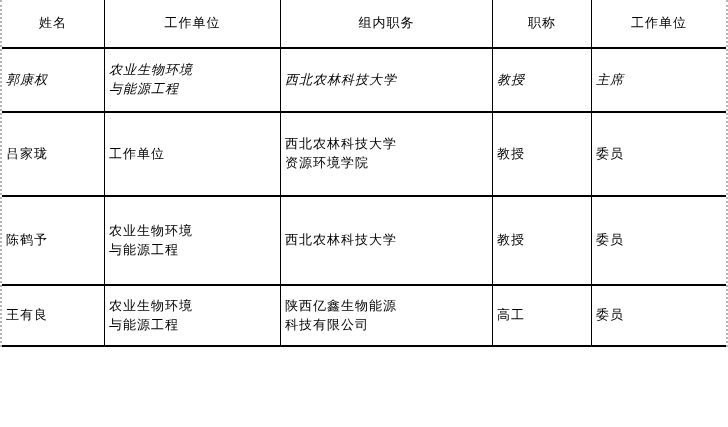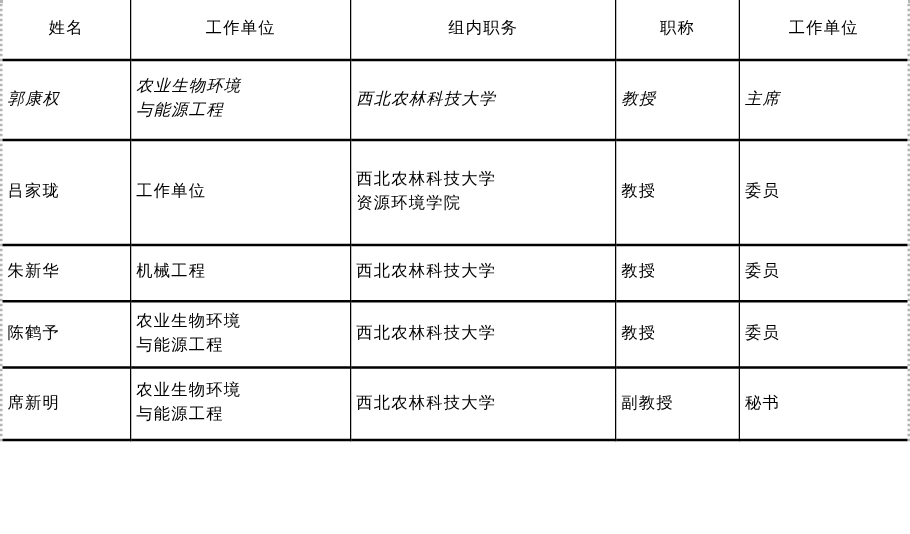--- a/index.html
+++ b/index.html
@@ -42,21 +42,21 @@
     white-space: pre-line; 
   }
   .doc-table th:last-child, .doc-table td:last-child {
     border-right: none;
   }
   
   tr.hrow   { height: 49px; }
   tr.r0 { height: 64px; font-style: italic; }
   tr.r1 { height: 84px; }
   tr.r2 { height: 45px; }
-  tr.r3 { height: 53px; }
+  tr.r3 { height: 89px; }
   tr.r4 { height: 61px; }
   tr.r5 { height: 58px; }
 </style>
 </head>
 <body>
 
 <table class="doc-table">
   <colgroup>
     <col class="c1">
       <col class="c2">
@@ -83,37 +83,31 @@
       <td>主席</td>
     </tr>
     <tr class="r1">
       <td>吕家珑</td>
       <td>工作单位</td>
       <td>西北农林科技大学
 资源环境学院</td>
       <td>教授</td>
       <td>委员</td>
     </tr>
-    <tr class="r2">
-      <td>朱新华</td>
-      <td>机械工程</td>
-      <td>西北农林科技大学</td>
-      <td>教授</td>
-      <td>委员</td>
-    </tr>
     <tr class="r3">
       <td>陈鹤予</td>
       <td>农业生物环境
 与能源工程</td>
       <td>西北农林科技大学</td>
       <td>教授</td>
       <td>委员</td>
     </tr>
-    <tr class="r5">
-      <td>席新明</td>
+    <tr class="r4">
+      <td>王有良</td>
       <td>农业生物环境
 与能源工程</td>
-      <td>西北农林科技大学</td>
-      <td>副教授</td>
-      <td>秘书</td>
+      <td>陕西亿鑫生物能源
+科技有限公司</td>
+      <td>高工</td>
+      <td>委员</td>
     </tr>
   </tbody>
 </table>
 
 </body></html>

